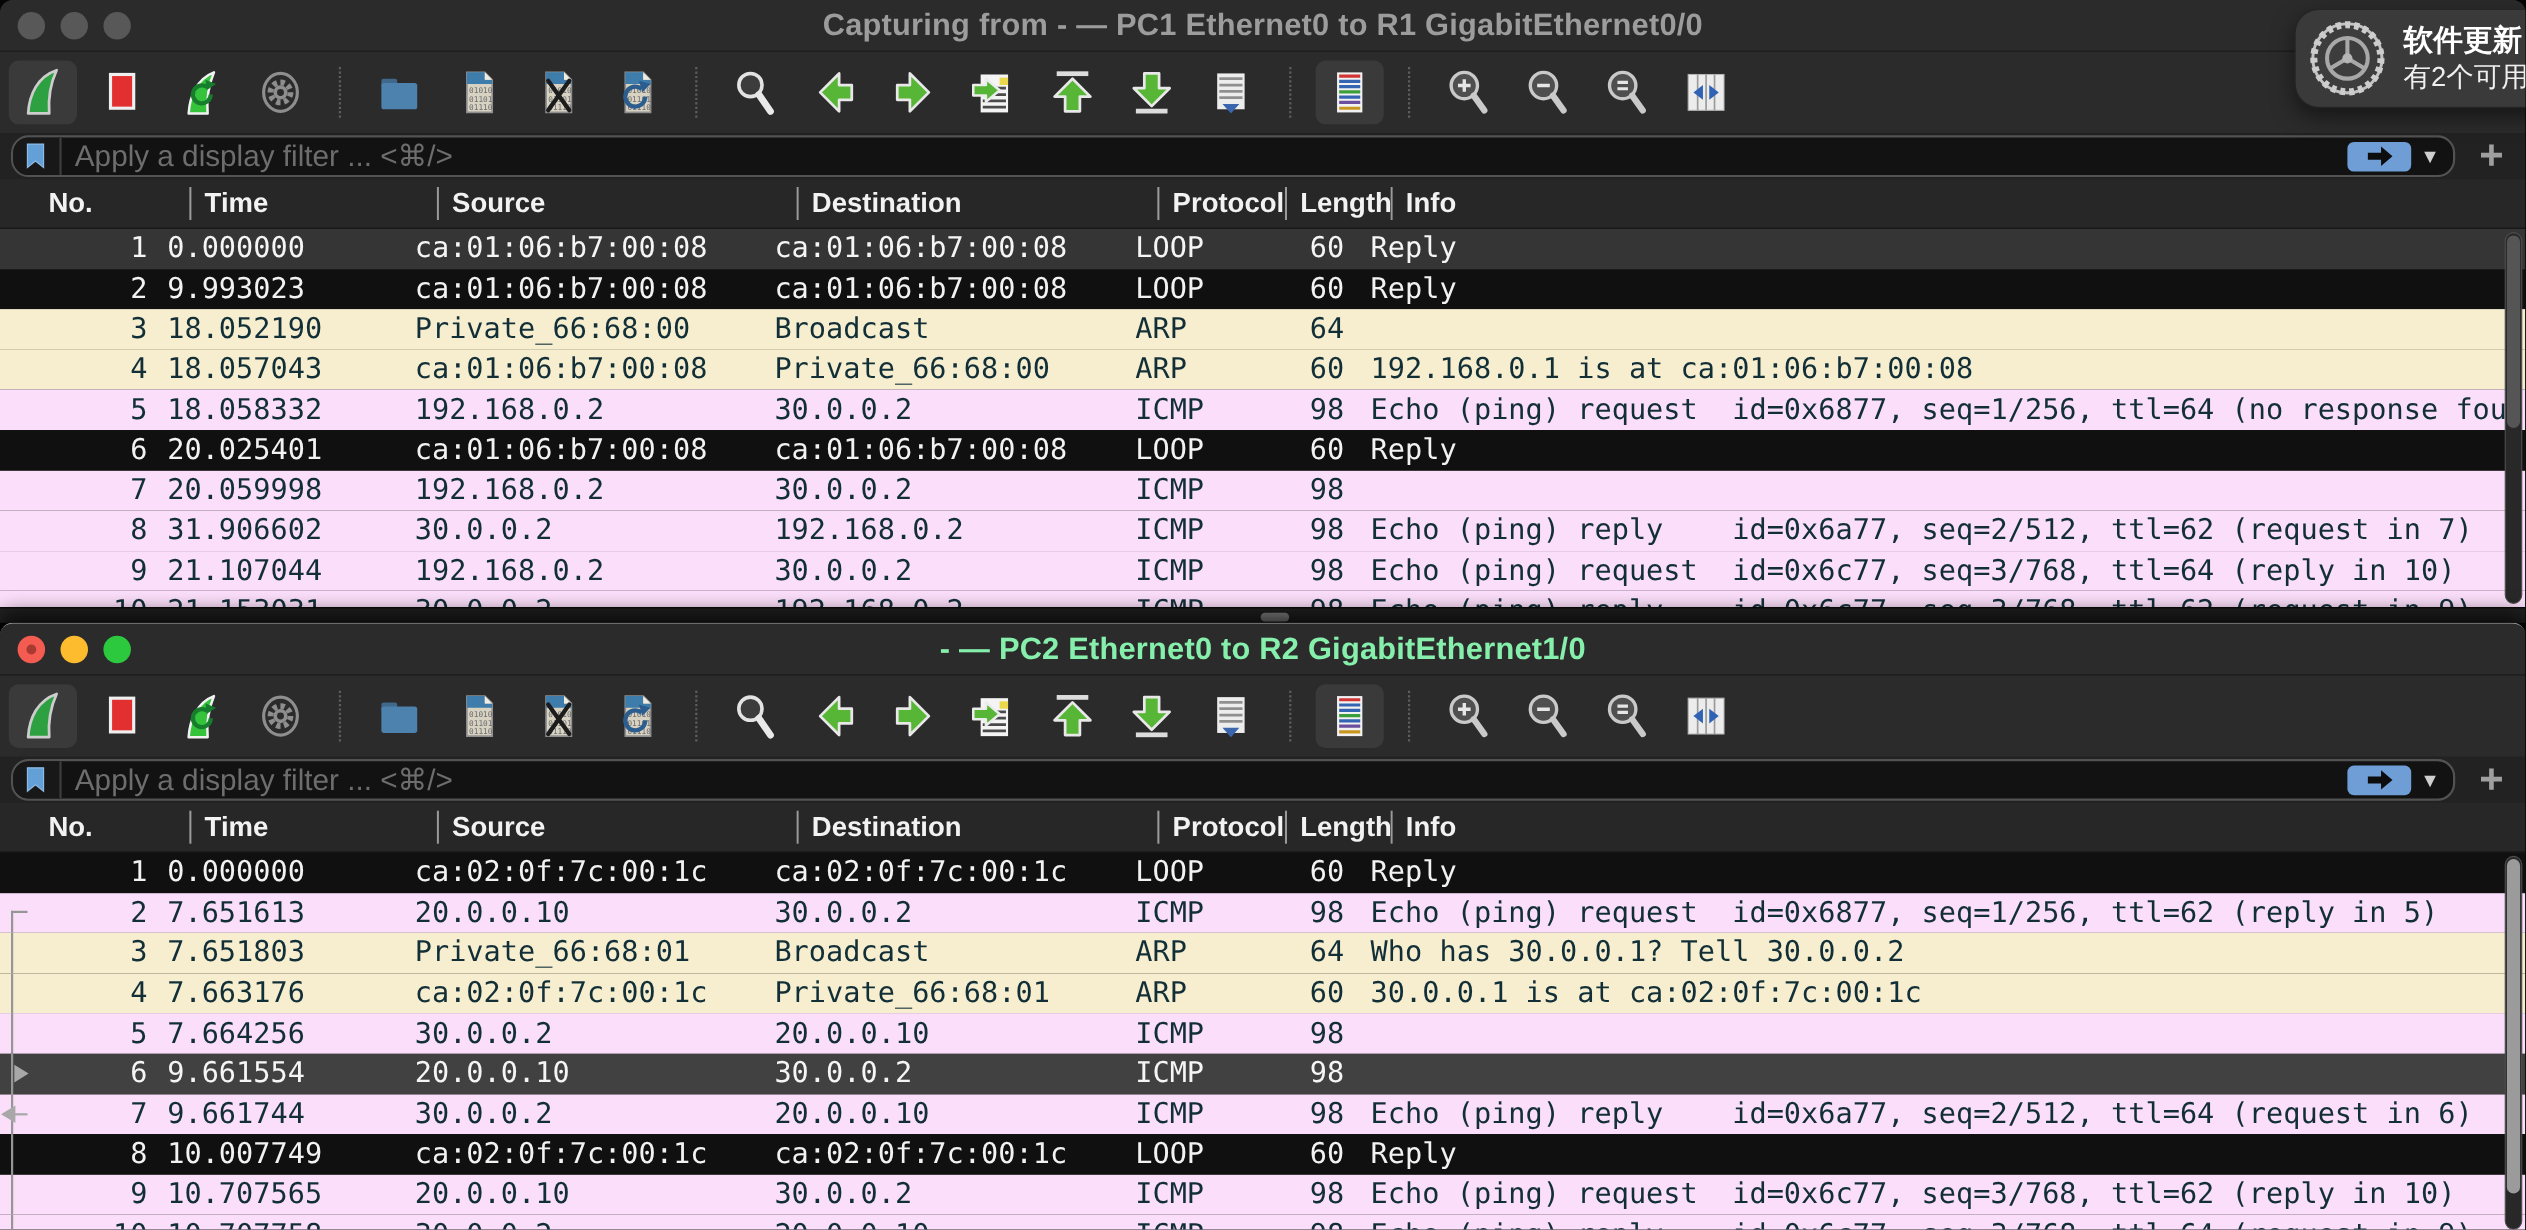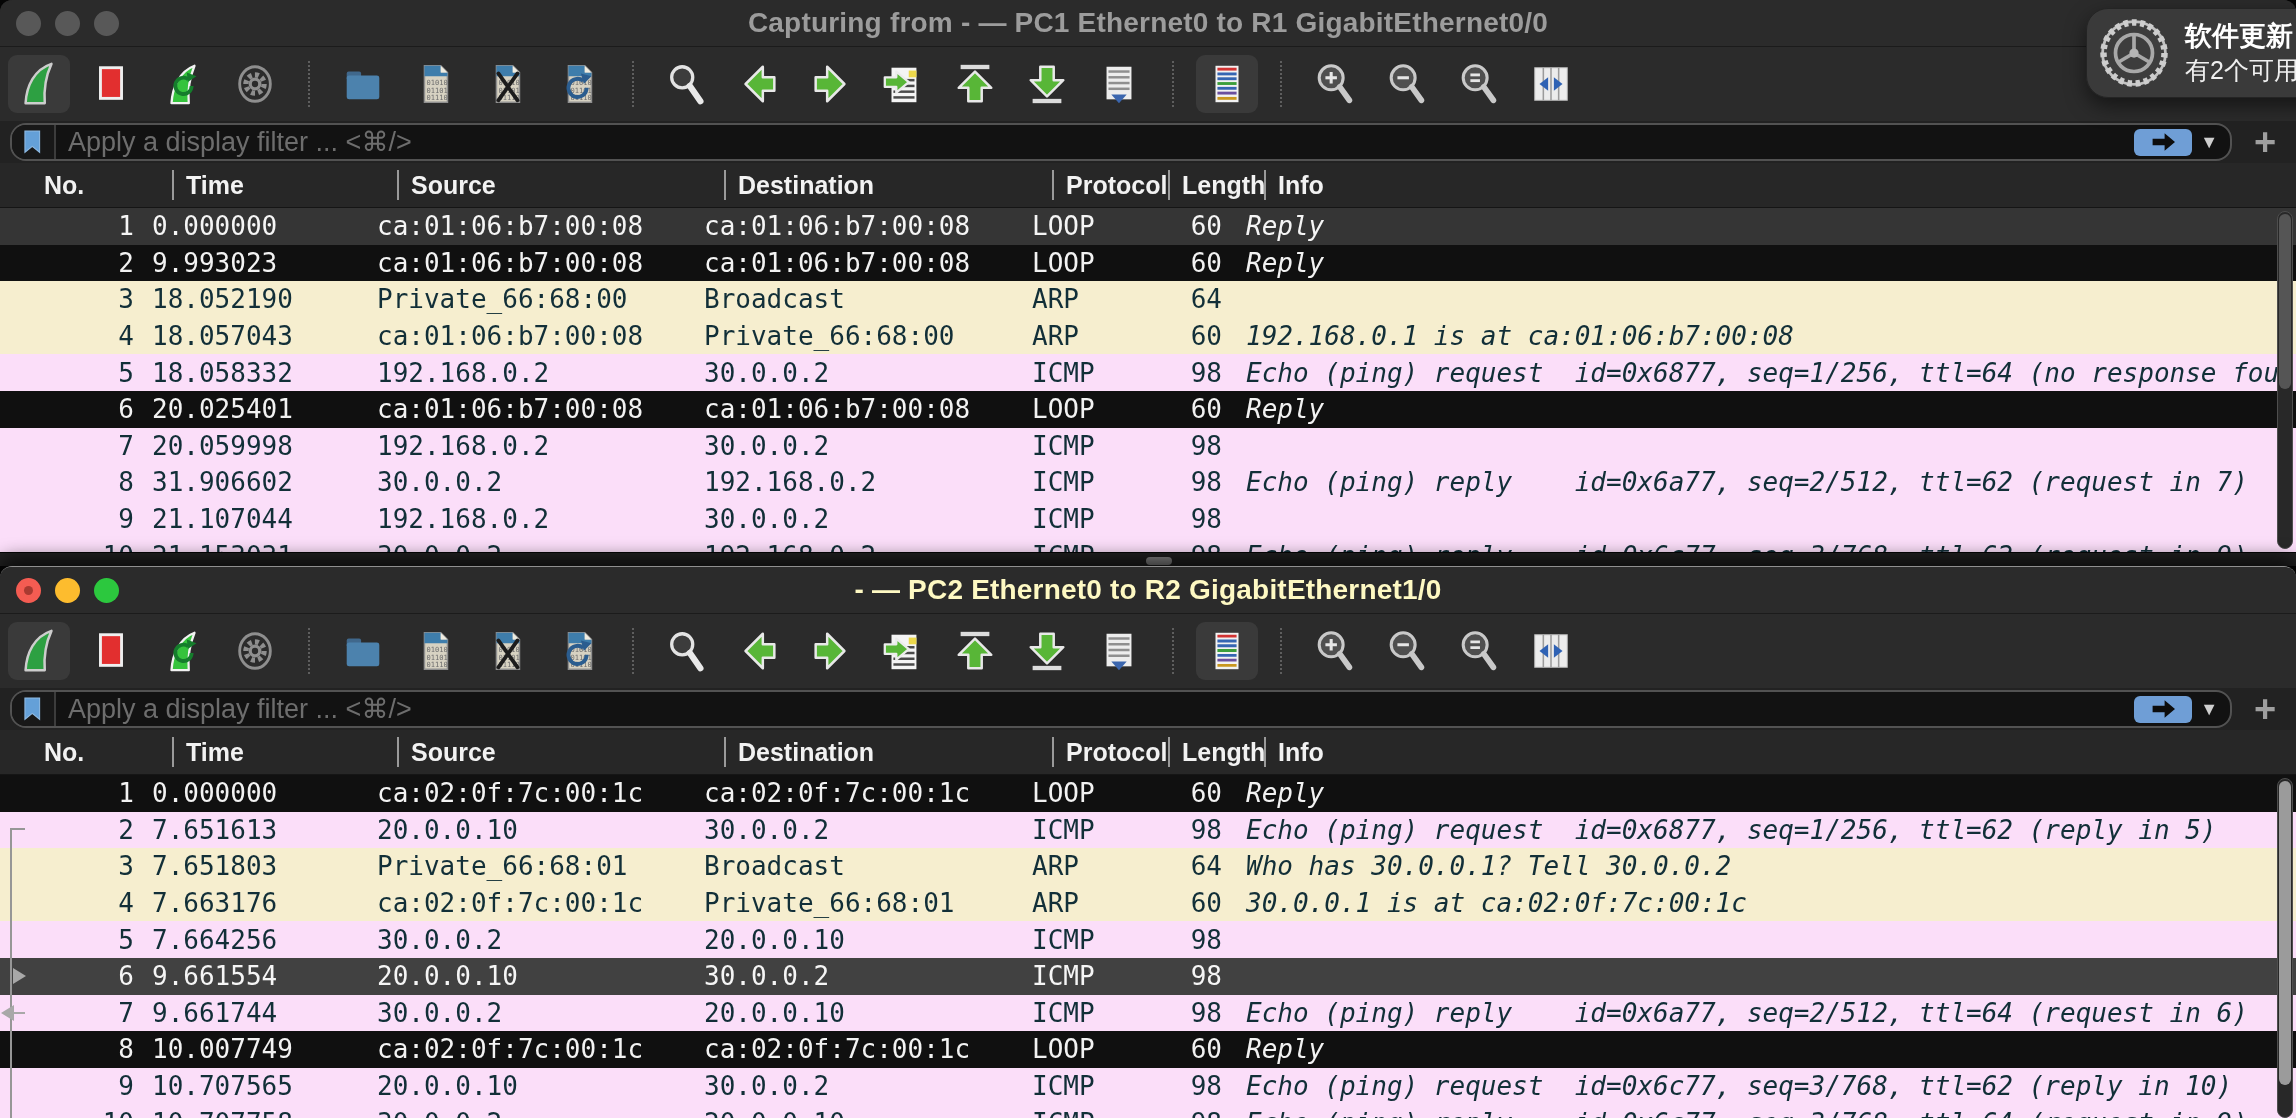--- a/index.html
+++ b/index.html
@@ -12,21 +12,21 @@
   .win-bottom{top:566px;height:552px;border-radius:12px 12px 0 0;border-top:1px solid #8f8f8f;box-shadow:0 -8px 18px rgba(0,0,0,.65);}
   .titlebar{height:46px;background:#2b2b2b;position:relative;display:flex;align-items:center;justify-content:center;border-bottom:1px solid #1b1b1b;}
   .traffic{position:absolute;left:16px;top:0;height:100%;display:flex;align-items:center;gap:14px;}
   .light{width:25px;height:25px;border-radius:50%;}
   .win-top .light{background:#585858;}
   .win-bottom .l-close{background:#f45c52;position:relative;}
   .win-bottom .l-close::after{content:'';position:absolute;left:8px;top:8px;width:9px;height:9px;border-radius:50%;background:#a93a31;}
   .win-bottom .l-min{background:#fdbc2e;}
   .win-bottom .l-max{background:#2cc83e;}
   .title{font-size:28px;font-weight:bold;color:#9c9c9c;letter-spacing:.2px;}
-  .win-bottom .title{color:#fef9c3;}
+  .win-bottom .title{color:#86efac;}
 
   
   .toolbar{height:74px;background:#2b2b2b;display:flex;align-items:center;padding-left:8px;gap:10px;}
   .tbtn{width:62px;height:58px;display:flex;align-items:center;justify-content:center;border-radius:9px;flex:none;}
   .tbtn svg{width:46px;height:46px;display:block;}
   .tbtn.hl{background:#3a3a3a;}
   .tsep{width:0;height:46px;border-left:2px dotted #5e5e5e;margin:0 12px;flex:none;}
 
   
   .filterbar{height:42px;background:#222;display:flex;align-items:center;padding:0 10px;gap:12px;}
@@ -47,21 +47,21 @@
   .hcell:first-child{padding-left:12px;}
   .hcell + .hcell::before{content:'';position:absolute;left:0;top:7px;bottom:7px;width:2px;background:#9a9a9a;}
   .rows{position:relative;background:#191919;overflow:hidden;}
   .win-top .rows{height:344px;}
   .win-bottom .rows{height:346px;}
   .prow{height:36.6px;align-items:center;font-family:"DejaVu Sans Mono","Liberation Mono",monospace;font-size:26px;position:relative;white-space:nowrap;}
   .cell{overflow:hidden;}
   .c-no{text-align:right;padding-right:6px;}
   .c-time,.c-src,.c-dst,.c-proto{padding-left:12px;}
   .c-len{text-align:right;padding-right:10px;}
-  .c-info{padding-left:14px;white-space:pre;font-style:italic;}
+  .c-info{padding-left:14px;white-space:pre;}
   .row-loop{background:#101010;color:#f2f2f2;}
   .row-arp{background:#f6eecf;color:#122f38;}
   .row-icmp{background:#fbdef9;color:#122f38;}
   .row-selected{background:#414141 !important;color:#f5f5f5 !important;}
   .win-top .row-selected{background:#353535 !important;}
 
   
   .relmark{position:absolute;left:0;top:0;bottom:0;width:30px;}
   .rel-start::before,.rel-line::before,.rel-request::before,.rel-response::before{content:'';position:absolute;left:10px;width:2px;background:#969696;top:0;bottom:0;}
   .rel-start::before{top:45%;}
@@ -459,20 +459,21 @@
             <span class="cell c-info">Echo (ping) reply    id=0x6a77, seq=2/512, ttl=62 (request in 7)</span>
           </div>
           <div class="prow grid7 row-icmp">
             <span class="relmark"></span>
             <span class="cell c-no">9</span>
             <span class="cell c-time">21.107044</span>
             <span class="cell c-src">192.168.0.2</span>
             <span class="cell c-dst">30.0.0.2</span>
             <span class="cell c-proto">ICMP</span>
             <span class="cell c-len">98</span>
+            <span class="cell c-info">Echo (ping) request  id=0x6c77, seq=3/768, ttl=64 (reply in 10)</span>
           </div>
           <div class="prow grid7 row-icmp">
             <span class="relmark"></span>
             <span class="cell c-no">10</span>
             <span class="cell c-time">21.153031</span>
             <span class="cell c-src">30.0.0.2</span>
             <span class="cell c-dst">192.168.0.2</span>
             <span class="cell c-proto">ICMP</span>
             <span class="cell c-len">98</span>
             <span class="cell c-info">Echo (ping) reply    id=0x6c77, seq=3/768, ttl=62 (request in 9)</span>

